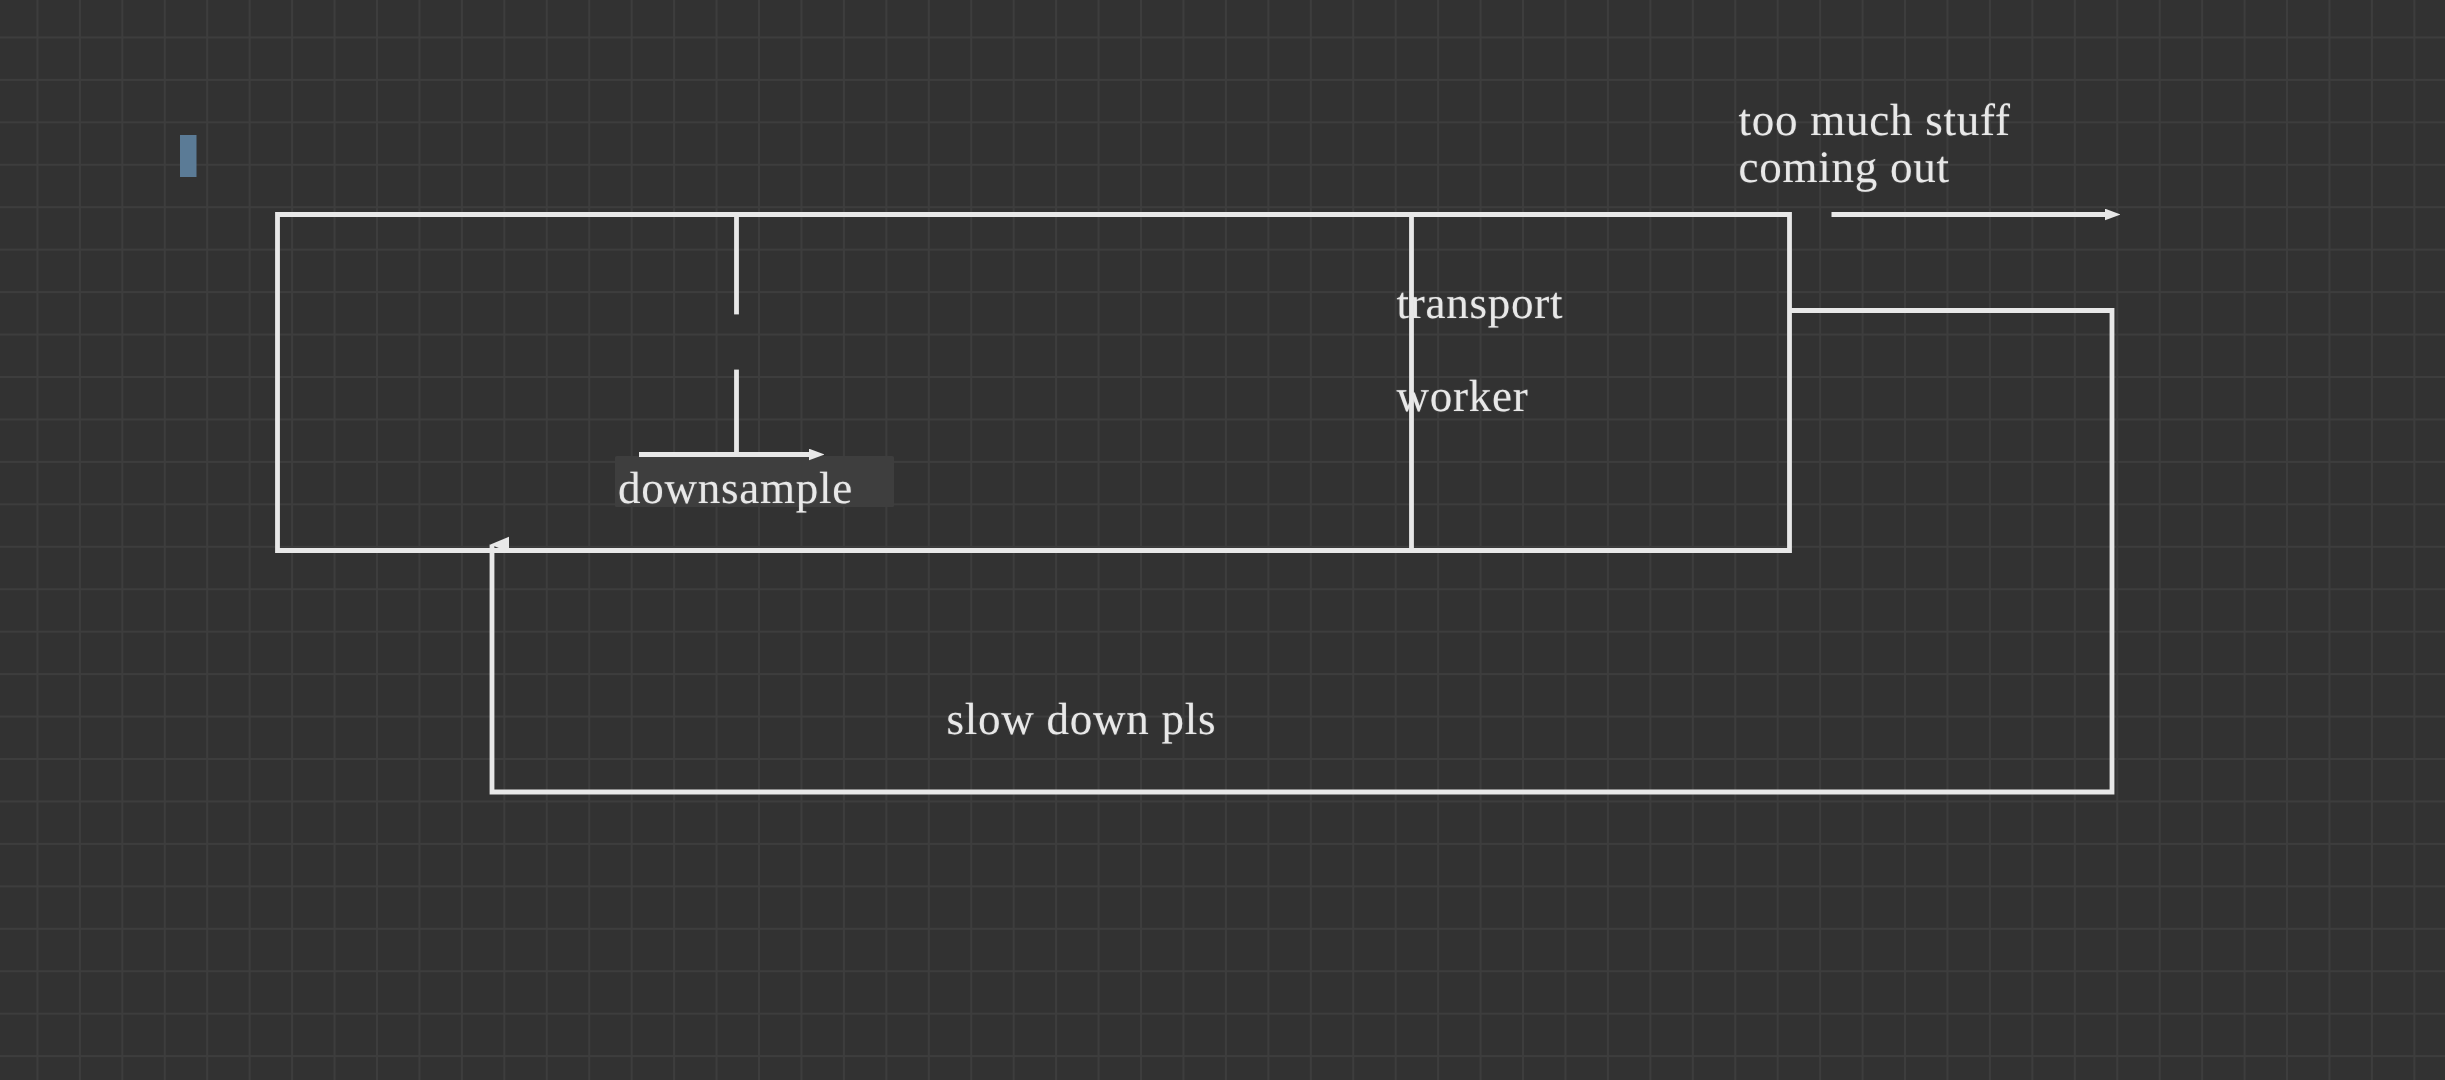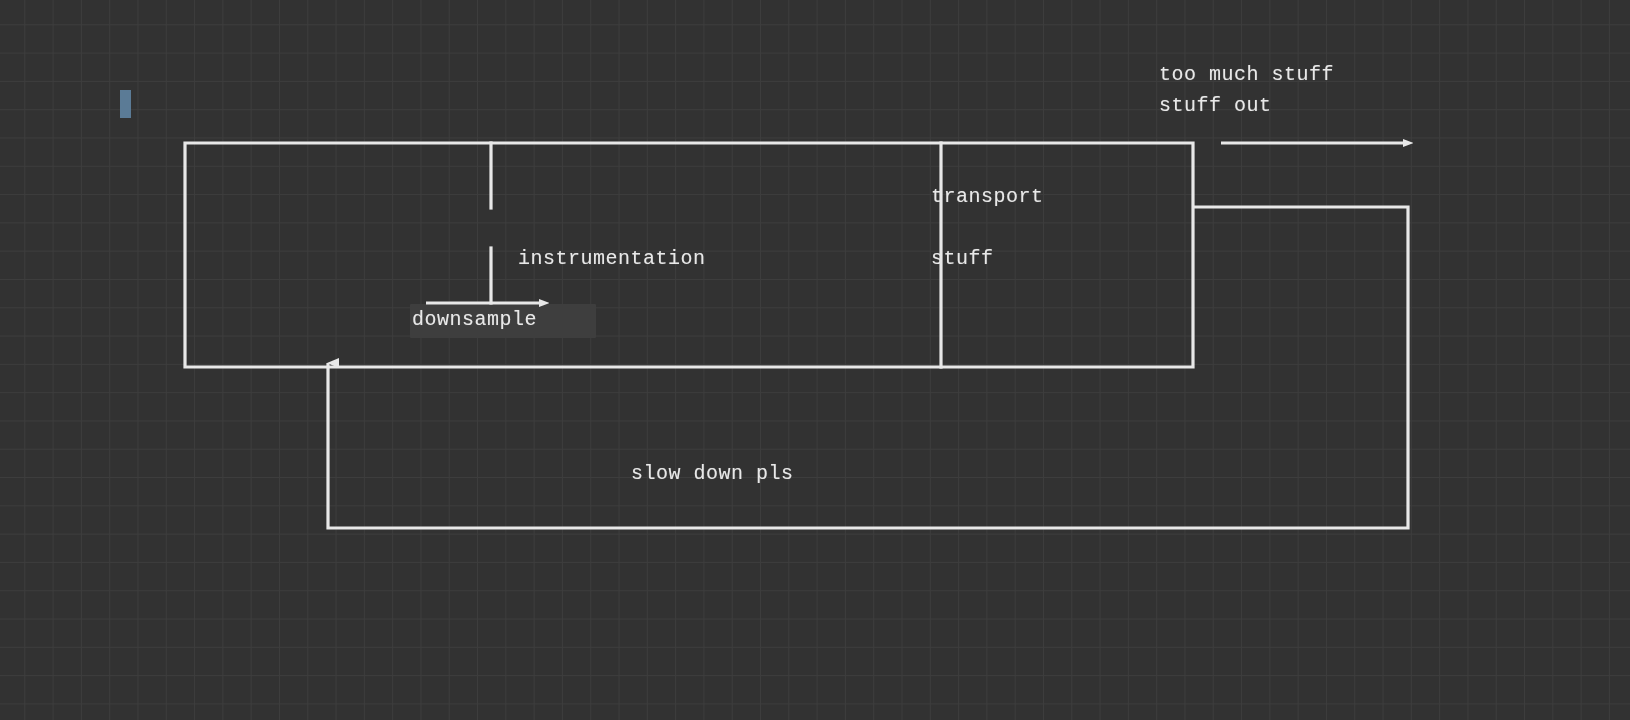--- a/index.html
+++ b/index.html
@@ -23,22 +23,22 @@
   .svg-layer {
     position: absolute;
     left: 0;
     top: 0;
     width: 1630px;
     height: 720px;
   }
   .lbl {
     position: absolute;
     color: #e8e8e8;
-    font-family: Liberation Mono, monospace;
-    font-size: 20px;
+    font-family: Liberation Serif, serif;
+    font-size: 30px;
     letter-spacing: 0.5px;
     white-space: pre;
     line-height: 1.22;
     text-shadow: 0 0 1px rgba(232,232,232,0.35);
   }
   .highlight-box {
     position: absolute;
     background: #3e3e3e;
     border-radius: 1px;
   }
@@ -79,27 +79,26 @@
 
       <path d="M426,303 L540,303" marker-end="url(#arrowRight)"></path>
 
       <path d="M1221,143 L1404,143" marker-end="url(#arrowRight)"></path>
 
       <path d="M1193,207 L1408,207 L1408,528 L328,528 L328,363" marker-end="url(#arrowUp)"></path>
     </g>
   </svg>
 
 
-  <div class="lbl" style="left:518px; top:247px;">instrumentation</div>
 
   <div class="lbl" style="left:412px; top:308px;">downsample</div>
 
   <div class="lbl" style="left:931px; top:185px;">transport</div>
 
-  <div class="lbl" style="left:931px; top:247px;">stuff</div>
+  <div class="lbl" style="left:931px; top:247px;">worker</div>
 
   <div class="lbl" style="left:1159px; top:63px;">too much stuff</div>
 
-  <div class="lbl" style="left:1159px; top:94px;">stuff out</div>
+  <div class="lbl" style="left:1159px; top:94px;">coming out</div>
 
   <div class="lbl" style="left:603px; top:462px;margin-left:28px;">slow down pls</div>
 
 </div>
 
 </body></html>

